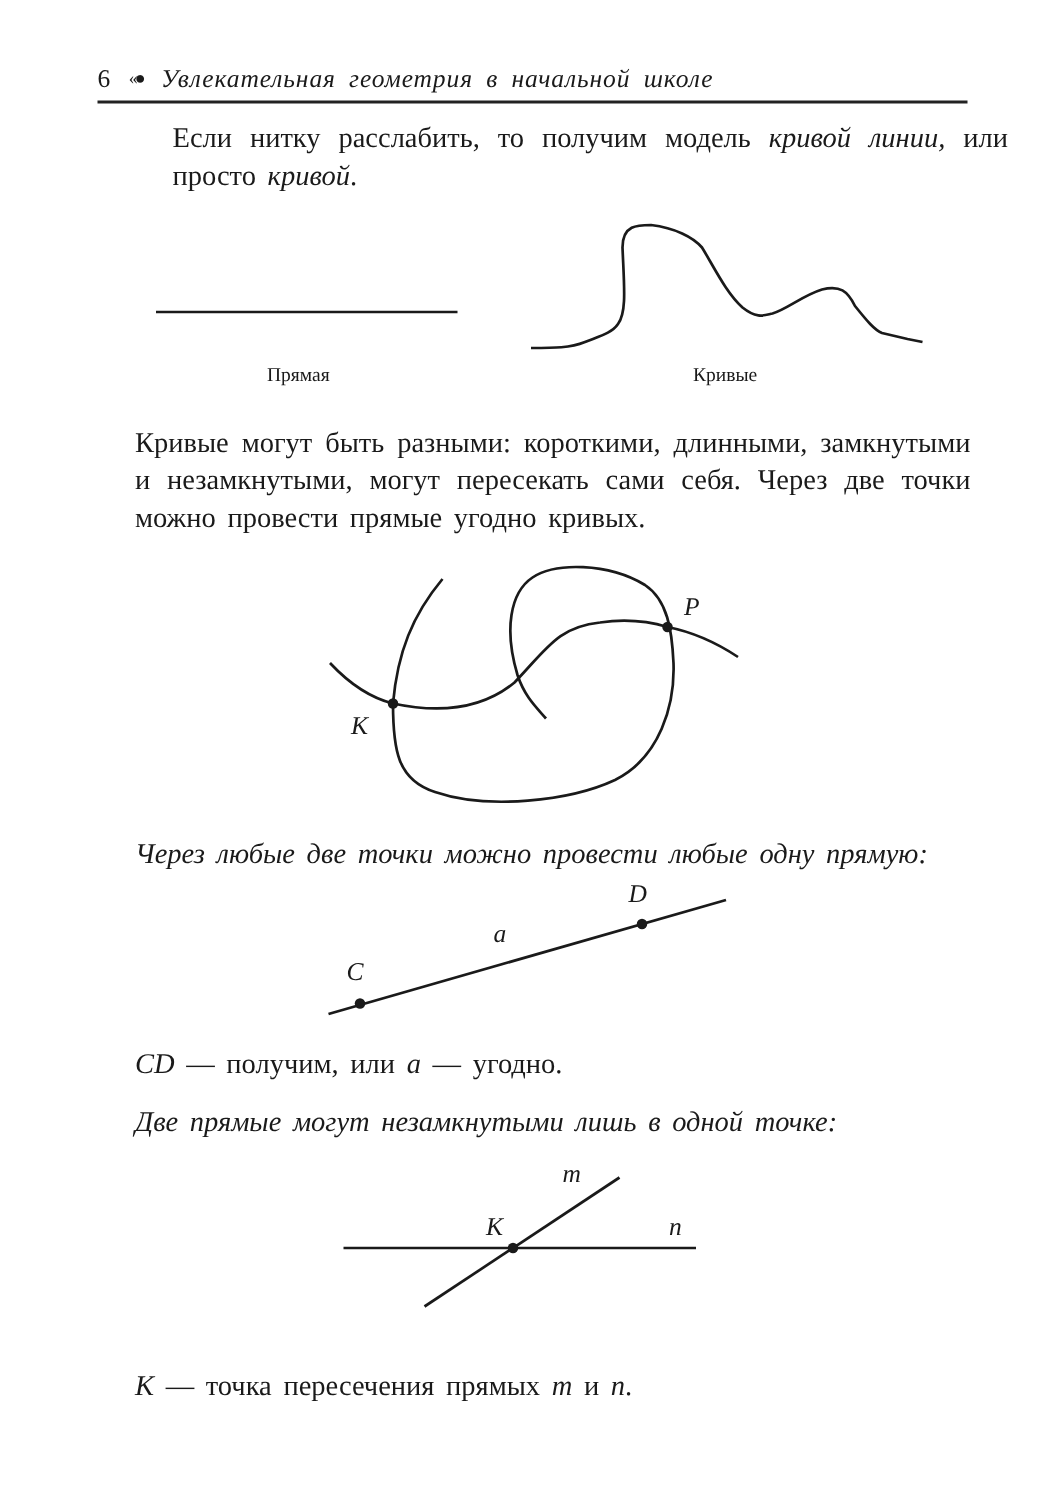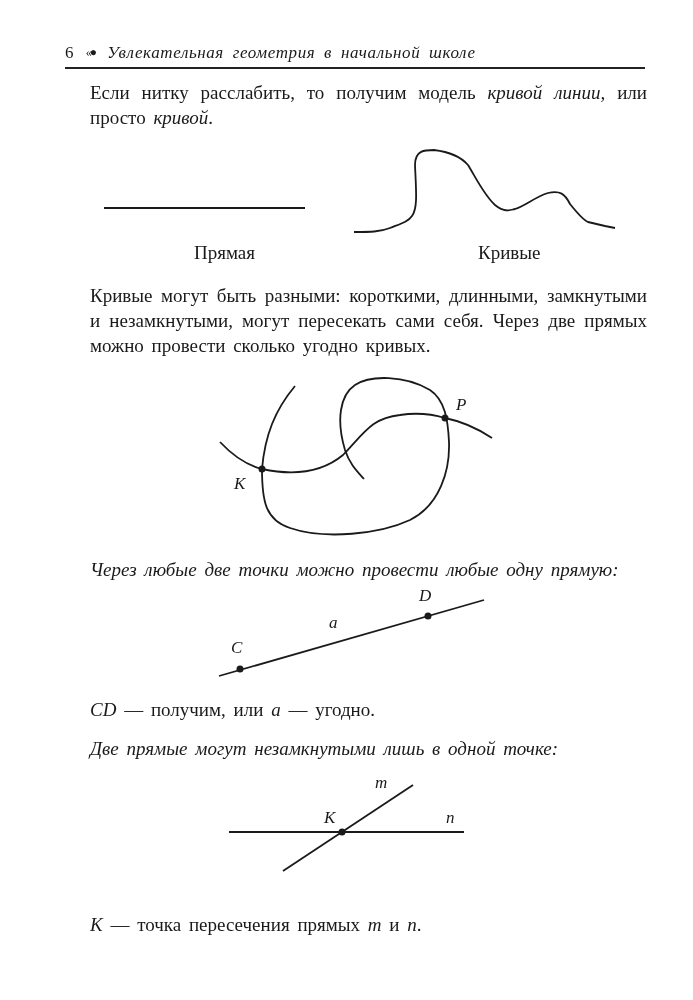--- a/index.html
+++ b/index.html
@@ -7,34 +7,34 @@
          font-family:"Liberation Sans", sans-serif; color:#1a1a1a; }
   .abs { position:absolute;font-family:Liberation Serif, serif; }
   .header { left:65px; top:43px; width:580px; height:24px; font-size:17px; white-space:nowrap; }
   .header .pagenum { font-style:normal; margin-right:8px; }
   .header .marker { font-size:12px; margin-right:8px; letter-spacing:-2px; position:relative; top:-2px; }
   .header .title { font-style:italic; letter-spacing:0.6px; word-spacing:4px; }
   .rule { left:65px; top:67px; width:580px; height:2px; background:#222; }
   .para { left:90px; width:557px; font-size:19px; line-height:25px; text-align:justify; text-align-last:left; word-spacing:3px; }
   .para i { font-style:italic; }
   .it { font-style:italic; }
-  .caption { font-size:19px;margin-left:16px; }
+  .caption { font-size:13px; }
   svg { position:absolute; left:0; top:0; overflow:visible; }
 </style>
 </head>
 <body>
 
 <div class="abs header">
   <span class="pagenum">6</span>
   <span class="marker">«●</span>
   <span class="title">Увлекательная геометрия в начальной школе</span>
 </div>
 <div class="abs rule"></div>
 
-<div class="abs para" style="top:80px;">
+<div class="abs para" style="top:80px;margin-left:25px;">
   <span>Если нитку расслабить, то получим модель </span><i>кривой линии,</i><span> или просто </span><i>кривой</i><span>.</span>
 </div>
 
 <svg width="693" height="1000">
 
   <g>
     <line x1="104" y1="208" x2="305" y2="208" stroke="#1a1a1a" stroke-width="1.8"></line>
   </g>
   <g>
     <path d="M354,232 C370,232 380,232 390,228 C400,224 408,222 412,216 C418,208 416,190 415,165 C415,150 425,150 434,150 C450,152 462,158 468,165 C476,178 484,195 495,205 C505,213 510,210 515,209 C525,206 535,197 548,193 C560,190 565,194 570,204 C578,214 583,220 588,222 L605,226 L615,228" fill="none" stroke="#1a1a1a" stroke-width="1.8" stroke-linejoin="round"></path>
@@ -56,21 +56,21 @@
   <g>
     <line x1="229" y1="832" x2="464" y2="832" stroke="#1a1a1a" stroke-width="1.8"></line>
     <line x1="283" y1="871" x2="413" y2="785" stroke="#1a1a1a" stroke-width="1.8"></line>
     <circle cx="342" cy="832" r="3.5" fill="#1a1a1a"></circle>
   </g>
 </svg>
 
 <div class="abs caption" style="left:178px; top:242px;">Прямая</div>
 <div class="abs caption" style="left:462px; top:242px;">Кривые</div>
 
-<div class="abs para" style="top:283px;">Кривые могут быть разными: короткими, длинными, замкнутыми и незамкнутыми, могут пересекать сами себя. Через две прямых можно провести сколько угодно кривых.</div>
+<div class="abs para" style="top:283px;">Кривые могут быть разными: короткими, длинными, замкнутыми и незамкнутыми, могут пересекать сами себя. Через две точки можно провести прямые угодно кривых.</div>
 <div class="abs it" style="left:234px; top:474px; font-size:17px;">K</div>
 <div class="abs it" style="left:456px; top:395px; font-size:17px;">P</div>
 
 <div class="abs para it" style="top:557px;">Через любые две точки можно провести любые одну прямую:</div>
 <div class="abs it" style="left:231px; top:638px; font-size:17px;">C</div>
 <div class="abs it" style="left:419px; top:586px; font-size:17px;">D</div>
 <div class="abs it" style="left:329px; top:613px; font-size:17px;">a</div>
 
 <div class="abs para" style="top:697px;">
   <i>CD</i><span> — получим, или </span><i>a</i><span> — угодно.</span>

